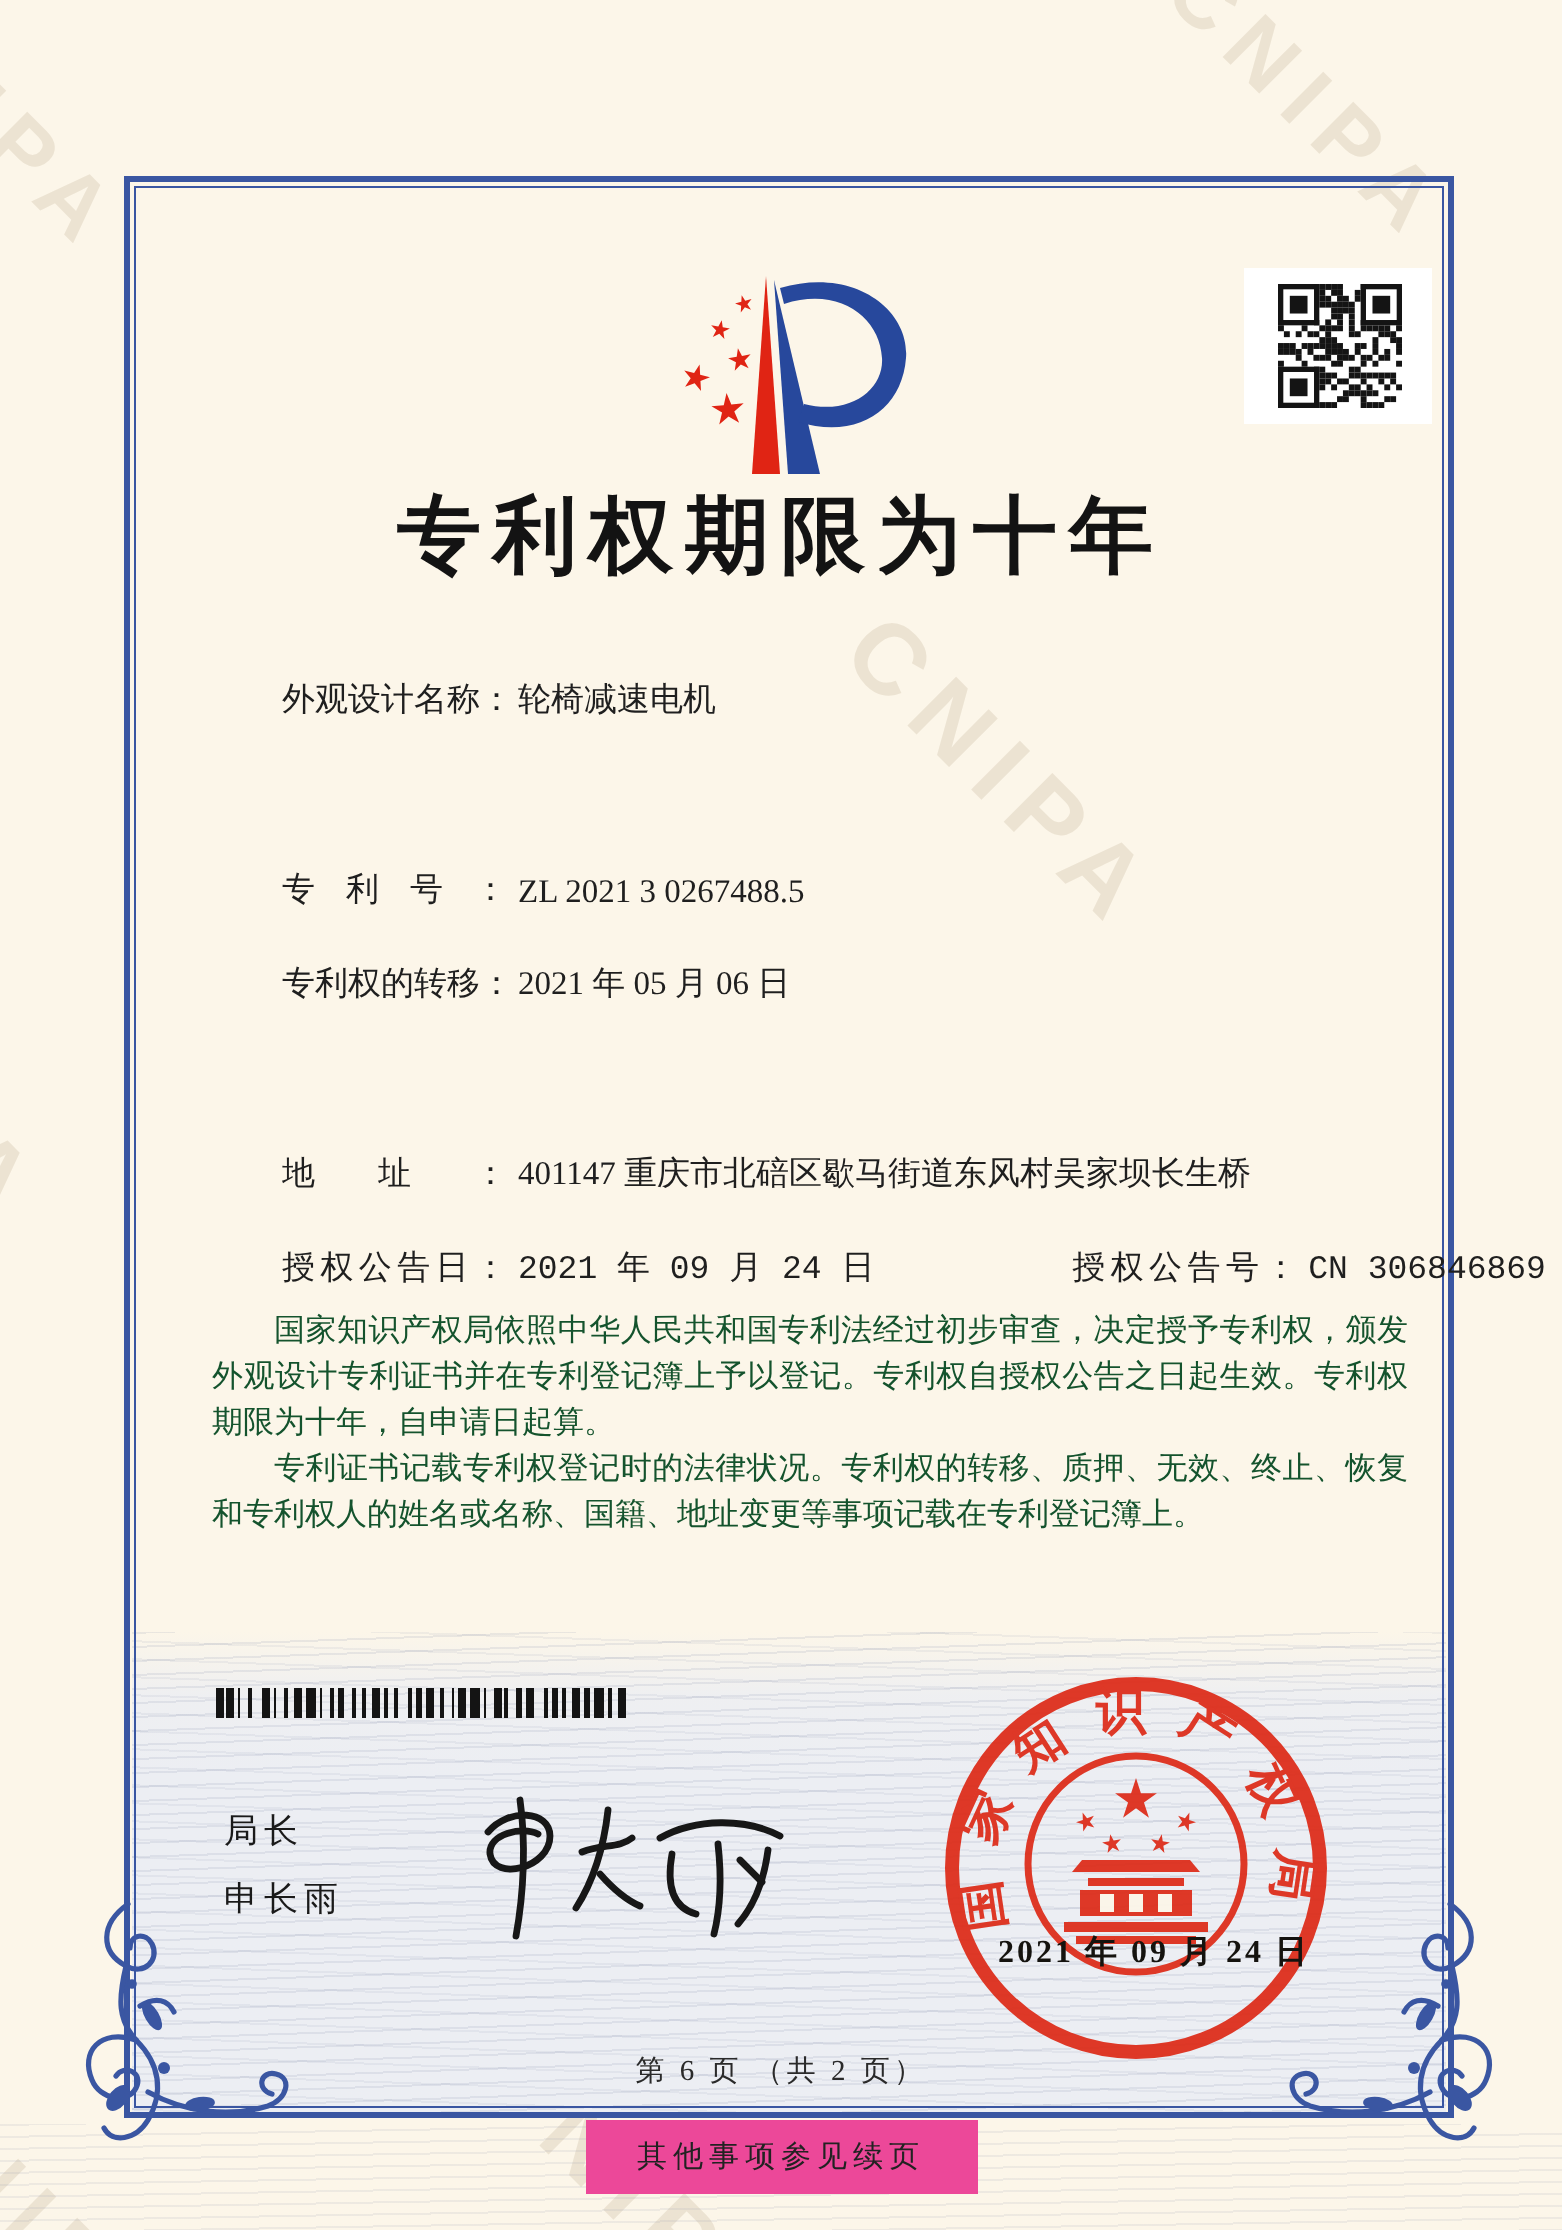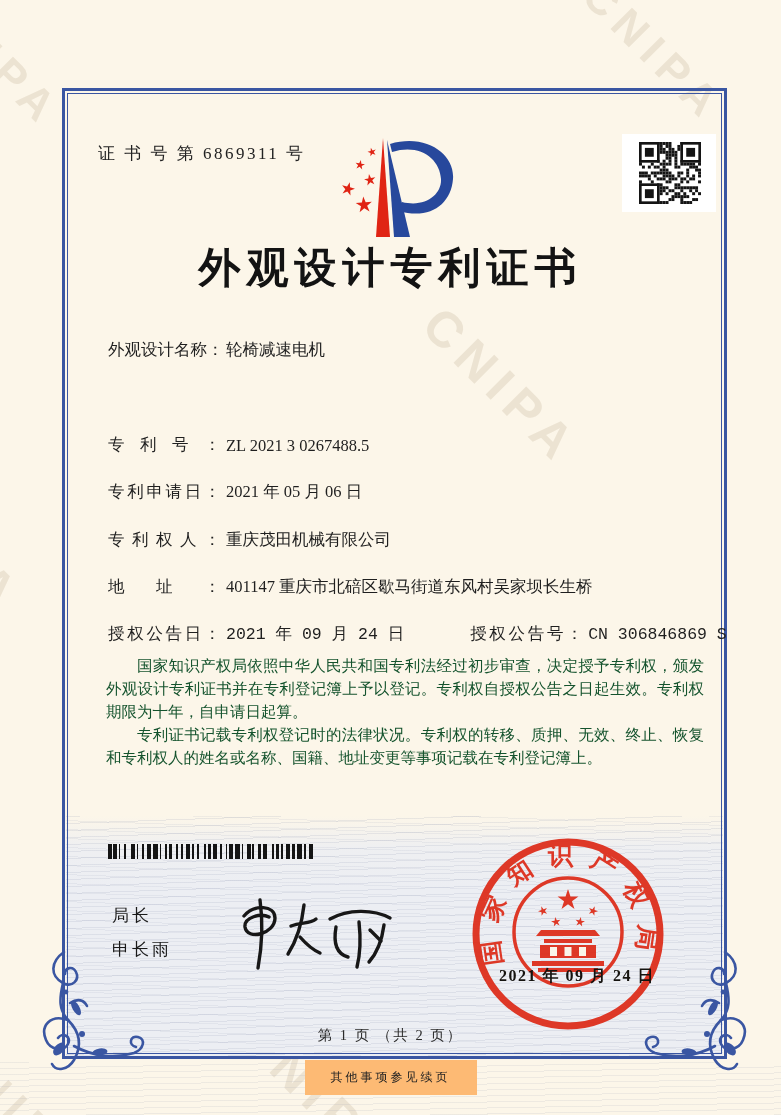--- a/index.html
+++ b/index.html
@@ -44,21 +44,21 @@
   .qr-pad{position:absolute;left:622px;top:134px;width:94px;height:78px;background:#fff;}
   .qr{position:absolute;left:639px;top:142px;}
   .title{
     position:absolute;left:0;right:0;top:240px;text-align:center;
     font-size:42px;font-weight:bold;letter-spacing:6px;color:#131313;
   }
   
   .field-row{position:absolute;left:108px;font-size:16.5px;white-space:nowrap;}
   .flabel{
     display:inline-block;width:96px;text-align:justify;text-align-last:justify;
-    text-justify:inter-character;vertical-align:bottom;
+    text-justify:inter-character;vertical-align:bottom;margin-left:33px;
   }
   .flabel::after{content:"：";display:inline-block;width:0;}
   .colon{display:inline-block;width:18px;}
   .fvalue{margin-left:4px;}
   .grant-pair{margin-left:56px;}
   
   .body-text{
     position:absolute;left:106px;top:654px;width:598px;
     font-size:15.5px;line-height:23px;text-align:justify;color:#14532d;
   }
@@ -74,21 +74,21 @@
   .seal-date{
     position:absolute;left:492px;top:966px;width:170px;text-align:center;
     font-size:16px;font-weight:bold;letter-spacing:1.5px;color:#15130f;
   }
   .page-info{
     position:absolute;left:0;right:0;top:1026px;text-align:center;
     font-size:14.5px;letter-spacing:2px;color:#2a2a2a;
   }
   .cont-note{
     position:absolute;left:50%;top:1060px;transform:translateX(-50%);
-    background:#fdba74;padding:9px 26px;font-size:12px;letter-spacing:3px;color:#222;
+    background:#ec4899;padding:9px 26px;font-size:15px;letter-spacing:3px;color:#222;
   }
   .flourish{position:absolute;}
 </style>
 </head>
 <body>
 
 <div class="page">
 
   <svg width="0" height="0" style="position:absolute">
     <defs>
@@ -127,21 +127,20 @@
 
   <svg class="flourish" style="left:30px;top:948px;" width="125" height="135" viewBox="0 0 125 135">
     <use href="#flourish-art"></use>
   </svg>
   <svg class="flourish" style="left:634px;top:948px;" width="125" height="135" viewBox="0 0 125 135">
     <g transform="translate(125,0) scale(-1,1)">
         <use href="#flourish-art"></use>
       </g>
   </svg>
 
-  <div class="cert-no">证 书 号 第 6869311 号</div>
 
   <svg class="logo" width="132" height="106" viewBox="0 0 132 106">
     <polygon points="51,4 44,103 58,103" fill="#e02414"></polygon>
     <polygon points="55,6 62,103 78,103" fill="#27489c"></polygon>
     <path d="M58,10 C95,-1 123,21 121,45 C119,71 97,86 67,77 L70,68 C94,74 110,60 109,45 C108,25 88,9 60,18 Z" fill="#27489c"></path>
     <g fill="#e02414">
       <use href="#star" transform="translate(40,18) scale(4.5) rotate(-15)"></use>
       <use href="#star" transform="translate(28,31) scale(5) rotate(10)"></use>
       <use href="#star" transform="translate(38,46) scale(6) rotate(-10)"></use>
       <use href="#star" transform="translate(16,55) scale(7) rotate(15)"></use>
@@ -310,33 +309,30 @@
       <rect x="56.0952380952381" y="56.0952380952381" width="2.9523809523809526" height="2.9523809523809526" fill="#141414"></rect>
       <rect x="20.666666666666668" y="59.04761904761905" width="2.9523809523809526" height="2.9523809523809526" fill="#141414"></rect>
       <rect x="23.61904761904762" y="59.04761904761905" width="2.9523809523809526" height="2.9523809523809526" fill="#141414"></rect>
       <rect x="26.571428571428573" y="59.04761904761905" width="2.9523809523809526" height="2.9523809523809526" fill="#141414"></rect>
       <rect x="41.333333333333336" y="59.04761904761905" width="2.9523809523809526" height="2.9523809523809526" fill="#141414"></rect>
       <rect x="44.28571428571429" y="59.04761904761905" width="2.9523809523809526" height="2.9523809523809526" fill="#141414"></rect>
       <rect x="47.23809523809524" y="59.04761904761905" width="2.9523809523809526" height="2.9523809523809526" fill="#141414"></rect>
       <rect x="50.19047619047619" y="59.04761904761905" width="2.9523809523809526" height="2.9523809523809526" fill="#141414"></rect>
     </svg>
 
-  <div class="title">外观设计专利证书</div>
+  <div class="title">专利权期限为十年</div>
 
   <div class="field-row" style="top:339px;">
     <span class="flabel">外观设计名称</span><span class="colon"></span><span class="fvalue">轮椅减速电机</span>
   </div>
   <div class="field-row" style="top:434px;">
     <span class="flabel">专利号</span><span class="colon"></span><span class="fvalue">ZL 2021 3 0267488.5</span>
   </div>
   <div class="field-row" style="top:481px;">
-    <span class="flabel">专利申请日</span><span class="colon"></span><span class="fvalue">2021 年 05 月 06 日</span>
-  </div>
-  <div class="field-row" style="top:529px;">
-    <span class="flabel">专利权人</span><span class="colon"></span><span class="fvalue">重庆茂田机械有限公司</span>
+    <span class="flabel">专利权的转移</span><span class="colon"></span><span class="fvalue">2021 年 05 月 06 日</span>
   </div>
   <div class="field-row" style="top:576px;">
     <span class="flabel">地址</span><span class="colon"></span><span class="fvalue">401147 重庆市北碚区歇马街道东风村吴家坝长生桥</span>
   </div>
   <div class="field-row" style="top:623px;font-family:Liberation Mono, monospace;">
     <span><span class="flabel">授权公告日</span><span class="colon"></span><span class="fvalue">2021 年 09 月 24 日</span></span>
     <span class="grant-pair"><span class="flabel">授权公告号</span><span class="colon"></span><span class="fvalue">CN 306846869 S</span></span>
   </div>
 
   <div class="body-text">
@@ -458,16 +454,16 @@
       <rect x="74" y="113" width="56" height="13"></rect>
       <rect x="84" y="115" width="7" height="9" fill="#fcf6e9"></rect>
       <rect x="98.5" y="115" width="7" height="9" fill="#fcf6e9"></rect>
       <rect x="113" y="115" width="7" height="9" fill="#fcf6e9"></rect>
       <rect x="66" y="129" width="72" height="5"></rect>
       <rect x="72" y="136" width="60" height="4"></rect>
     </g>
   </svg>
   <div class="seal-date">2021 年 09 月 24 日</div>
 
-  <div class="page-info">第 1 页 （共 2 页）</div>
+  <div class="page-info">第 6 页 （共 2 页）</div>
   <div class="cont-note">其他事项参见续页</div>
 
 </div>
 
 </body></html>

